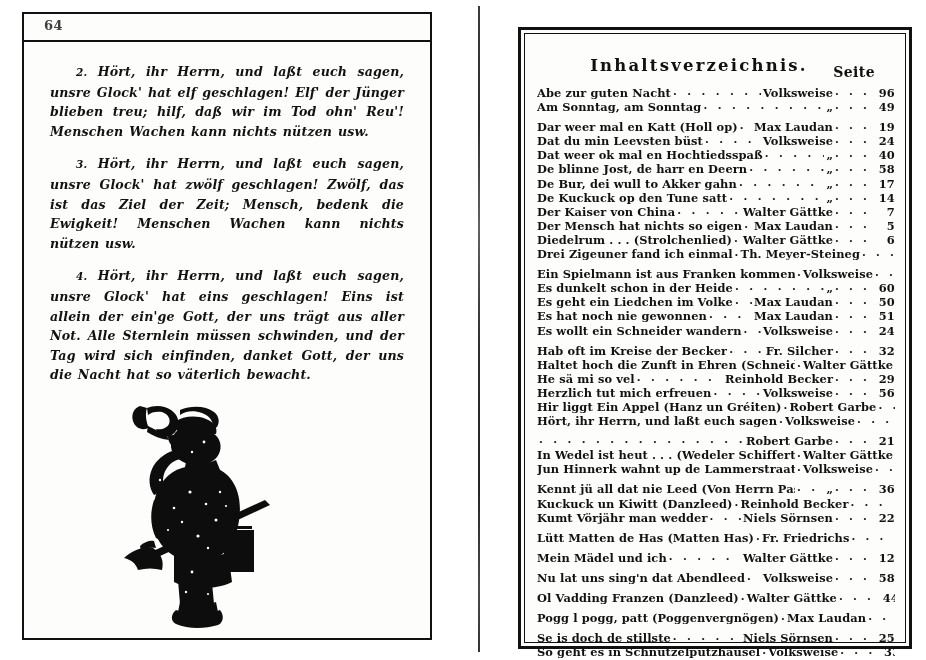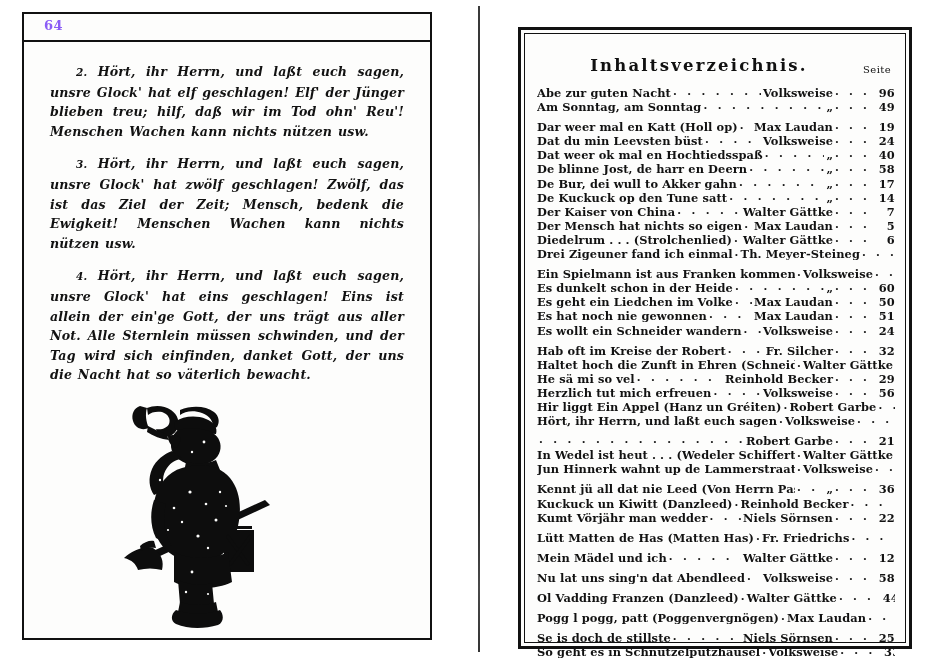--- a/index.html
+++ b/index.html
@@ -46,21 +46,21 @@
     box-sizing: border-box;
   }
   .folio-num {
     position: absolute;
     left: 20px;
     top: 4px;
     font-family: "DejaVu Serif", "Liberation Serif", serif;
     font-size: 13px;
     font-weight: 700;
     letter-spacing: 0.5px;
-    color: #8b5cf6;
+    color: #404040;
   }
   #left-textblock {
     padding: 20px 26px 0 26px;
   }
   .para {
     font-family: "DejaVu Serif", "Liberation Serif", serif;
     font-size: 12.6px;
     line-height: 19.6px;
     text-align: justify;
     text-indent: 26px;
@@ -129,24 +129,24 @@
     text-align: center;
     font-family: "DejaVu Serif", "Liberation Serif", serif;
     font-size: 16.5px;
     font-weight: 700;
     letter-spacing: 2.2px;
     color: #111;
     padding-right: 34px;
   }
   #seite-label {
     position: absolute;
-    right: 4px;
+    right: 20px;
     top: 8px;
-    font-size: 10px;
-    font-weight: 400;
+    font-size: 14px;
+    font-weight: 700;
     letter-spacing: 0.4px;
     color: #111;
   }
 
   
   .toc-group {
     margin-bottom: 6px;
   }
   .toc-row {
     display: flex;
@@ -478,21 +478,21 @@
             <div class="toc-row">
               <span class="toc-title-cell">Es wollt ein Schneider wandern</span>
               <span class="toc-leader"></span>
               <span class="toc-author">Volksweise</span>
               <span class="toc-dots-tail">. . .</span>
               <span class="toc-page">24</span>
             </div>
           </div>
           <div class="toc-group">
             <div class="toc-row">
-              <span class="toc-title-cell">Hab oft im Kreise der Robert</span>
+              <span class="toc-title-cell">Hab oft im Kreise der Becker</span>
               <span class="toc-leader"></span>
               <span class="toc-author">Fr. Silcher</span>
               <span class="toc-dots-tail">. . .</span>
               <span class="toc-page">32</span>
             </div>
             <div class="toc-row">
               <span class="toc-title-cell">Haltet hoch die Zunft in Ehren (Schneiderlied)</span>
               <span class="toc-leader"></span>
               <span class="toc-author">Walter Gättke</span>
             </div>

